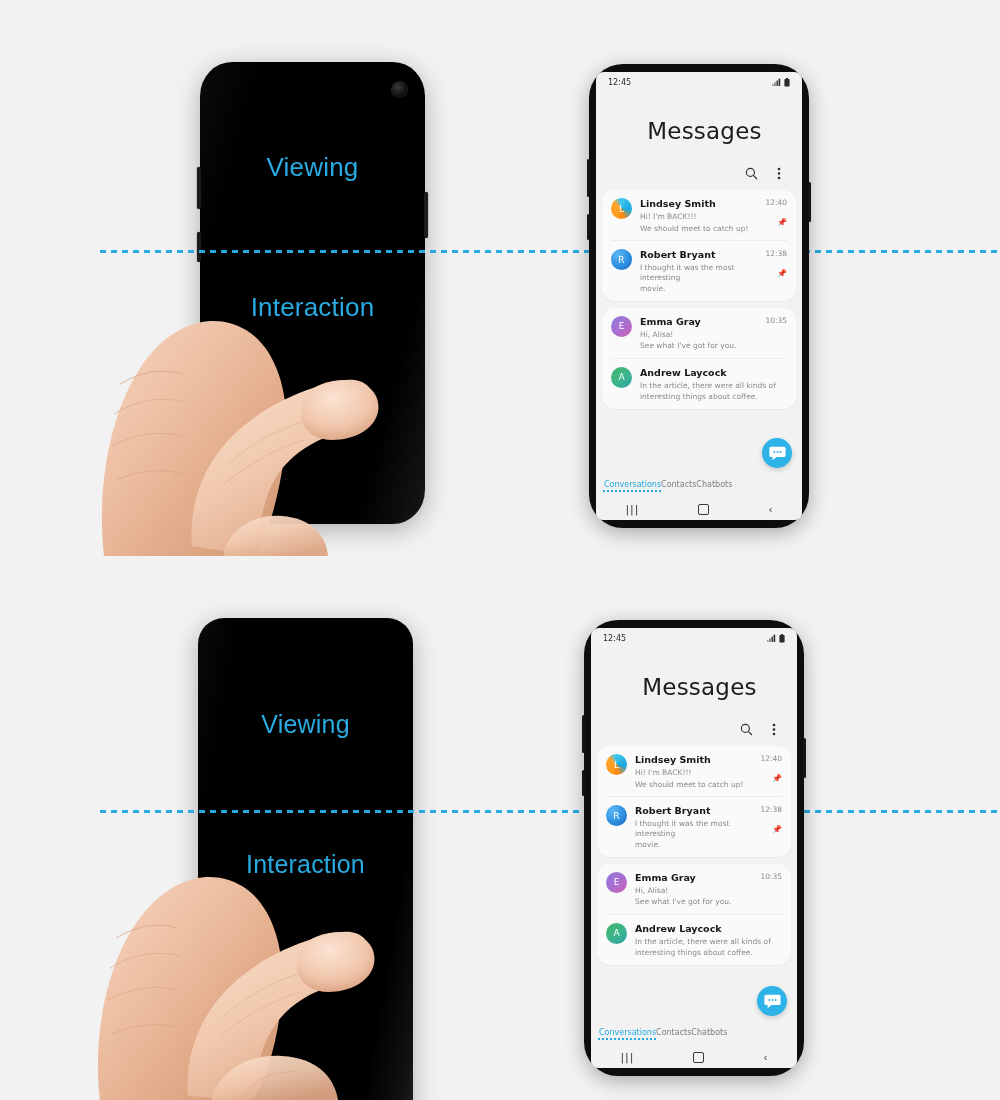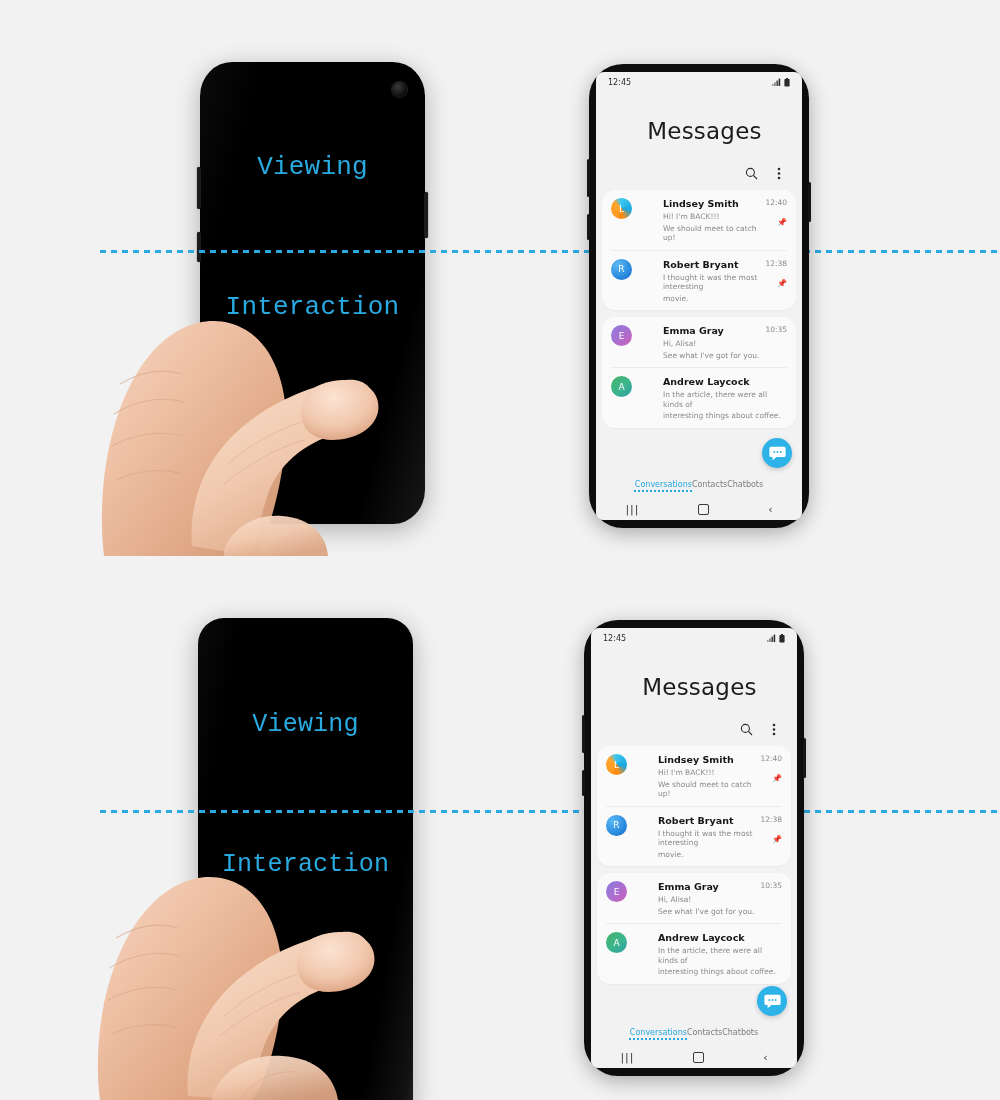--- a/index.html
+++ b/index.html
@@ -42,21 +42,21 @@
   }
   
   .side-btn{position:absolute;background:#1c1c1c;border-radius:2px;box-shadow:0 0 1px #000;}
   .sb-l1{left:-3px;top:105px;width:4px;height:42px;}
   .sb-l2{left:-3px;top:170px;width:4px;height:30px;}
   .sb-r1{right:-3px;top:130px;width:4px;height:46px;}
 
   .screen-label{
     position:absolute;left:0;right:0;text-align:center;
     color:#29abe2;font-weight:400;letter-spacing:.2px;
-    font-family:Liberation Mono, monospace;
+    font-family:Liberation Sans, sans-serif;
   }
 
   
   .hand{position:absolute;pointer-events:none;}
   .hand svg{display:block;}
 
   
   .device{
     position:absolute;
     background:#0d0d0d;
@@ -108,21 +108,21 @@
   .conv + .conv{border-top:1px solid #ececec;}
   .avatar{
     width:21px;height:21px;border-radius:50%;flex:0 0 21px;margin-right:8px;
     color:#fff;font-size:9px;display:flex;align-items:center;justify-content:center;
     font-family:"DejaVu Sans", sans-serif;
   }
   .av-l{background:conic-gradient(from 200deg,#ff9a1f 0deg,#ffa42b 110deg,#3fc8f0 150deg,#19a7e0 260deg,#ff8c10 330deg);}
   .av-r{background:radial-gradient(circle at 32% 28%,#5bb8f5 0%,#2f8fe0 55%,#1565c0 100%);}
   .av-e{background:linear-gradient(135deg,#8e7bde 0%,#a86fd0 50%,#cf5fb8 100%);}
   .av-a{background:linear-gradient(140deg,#45b36b 0%,#3cb58d 55%,#2f9fa8 100%);}
-  .conv-body{flex:1 1 auto;min-width:0;margin-left:23px;}
+  .conv-body{flex:1 1 auto;min-width:0;}
   .conv-name{
     font-size:9.5px;color:#161616;font-weight:bold;line-height:12px;
     font-family:"DejaVu Sans", sans-serif;white-space:nowrap;
   }
   .conv-prev{
     font-size:7.5px;color:#8a8a8a;line-height:9.5px;margin-top:2px;
     font-family:"DejaVu Sans", sans-serif;
   }
   .conv-meta{flex:0 0 auto;text-align:right;margin-left:4px;display:flex;flex-direction:column;align-items:flex-end;}
   .conv-time{font-size:7.5px;color:#8a8a8a;font-family:"DejaVu Sans", sans-serif;}
@@ -130,21 +130,21 @@
 
   
   .fab{
     position:absolute;right:10px;bottom:52px;width:30px;height:30px;border-radius:50%;
     background:#2eb3e8;display:flex;align-items:center;justify-content:center;
     box-shadow:0 2px 5px rgba(0,0,0,.18);z-index:5;
   }
 
   
   .tabs{
-    flex:0 0 auto;display:flex;justify-content:center;align-items:center;
+    flex:0 0 auto;display:flex;justify-content:flex-start;align-items:center;
     padding:7px 8px 6px 8px;background:#f2f2f2;
   }
   .tab{font-size:8px;color:#7d7d7d;font-family:"DejaVu Sans", sans-serif;position:relative;padding-bottom:3px;}
   .tab.active{color:#23a8e0;}
   .tab.active:after{
     content:"";position:absolute;left:-1px;right:-1px;bottom:0;height:2px;
     background-image:repeating-linear-gradient(to right,#23a8e0 0 2px,transparent 2px 4px);
   }
 
   

